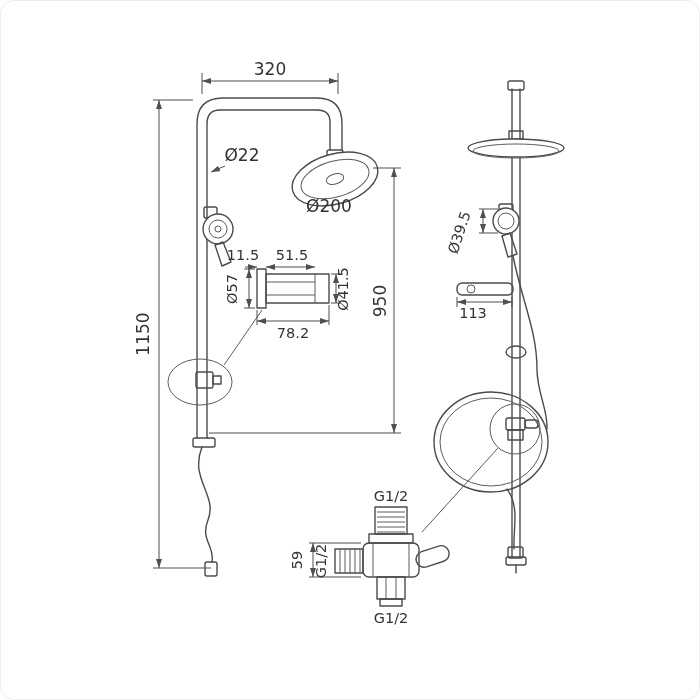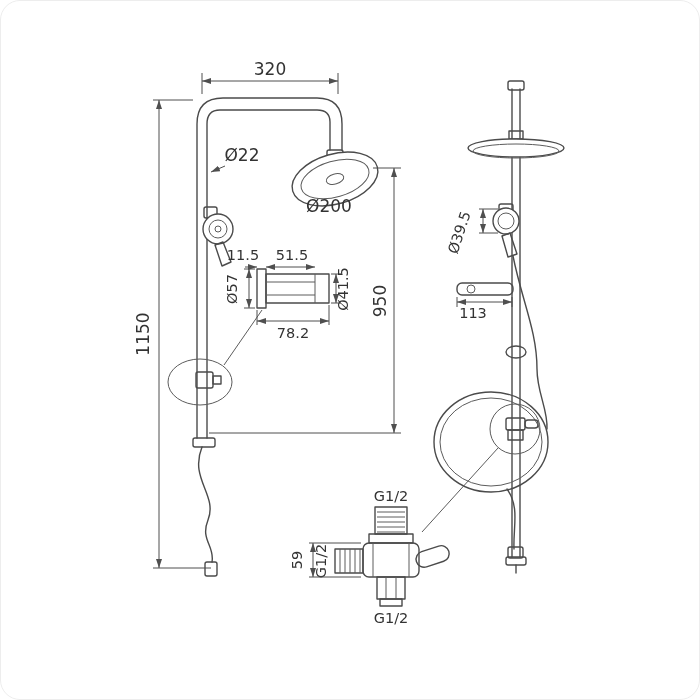--- a/index.html
+++ b/index.html
@@ -1,18 +1,18 @@
 <!DOCTYPE html>
 <html><head>
 <meta charset="utf-8">
 <style>
   html, body { margin:0; padding:0; background:#ffffff; }
   .canvas {
     position:relative; width:700px; height:700px; background:#ffffff;
-    border:1px solid #ededed; border-radius:20px; box-sizing:border-box;
+    border:1px solid #ededed; border-radius:14px; box-sizing:border-box;
     overflow:hidden;
   }
   svg { display:block; }
   .ln   { fill:none; stroke:#4b4b4b; stroke-width:1.4; stroke-linecap:round; stroke-linejoin:round; }
   .fw   { fill:#ffffff; stroke:#4b4b4b; stroke-width:1.4; }
   .thin { fill:none; stroke:#5c5c5c; stroke-width:1; }
   .dim  { fill:none; stroke:#4f4f4f; stroke-width:1; }
   .t    { font-family:"DejaVu Sans","Liberation Sans",sans-serif; font-size:17px; fill:#333333; text-anchor:middle; }
   .ts   { font-size:14.5px; }
 </style>

